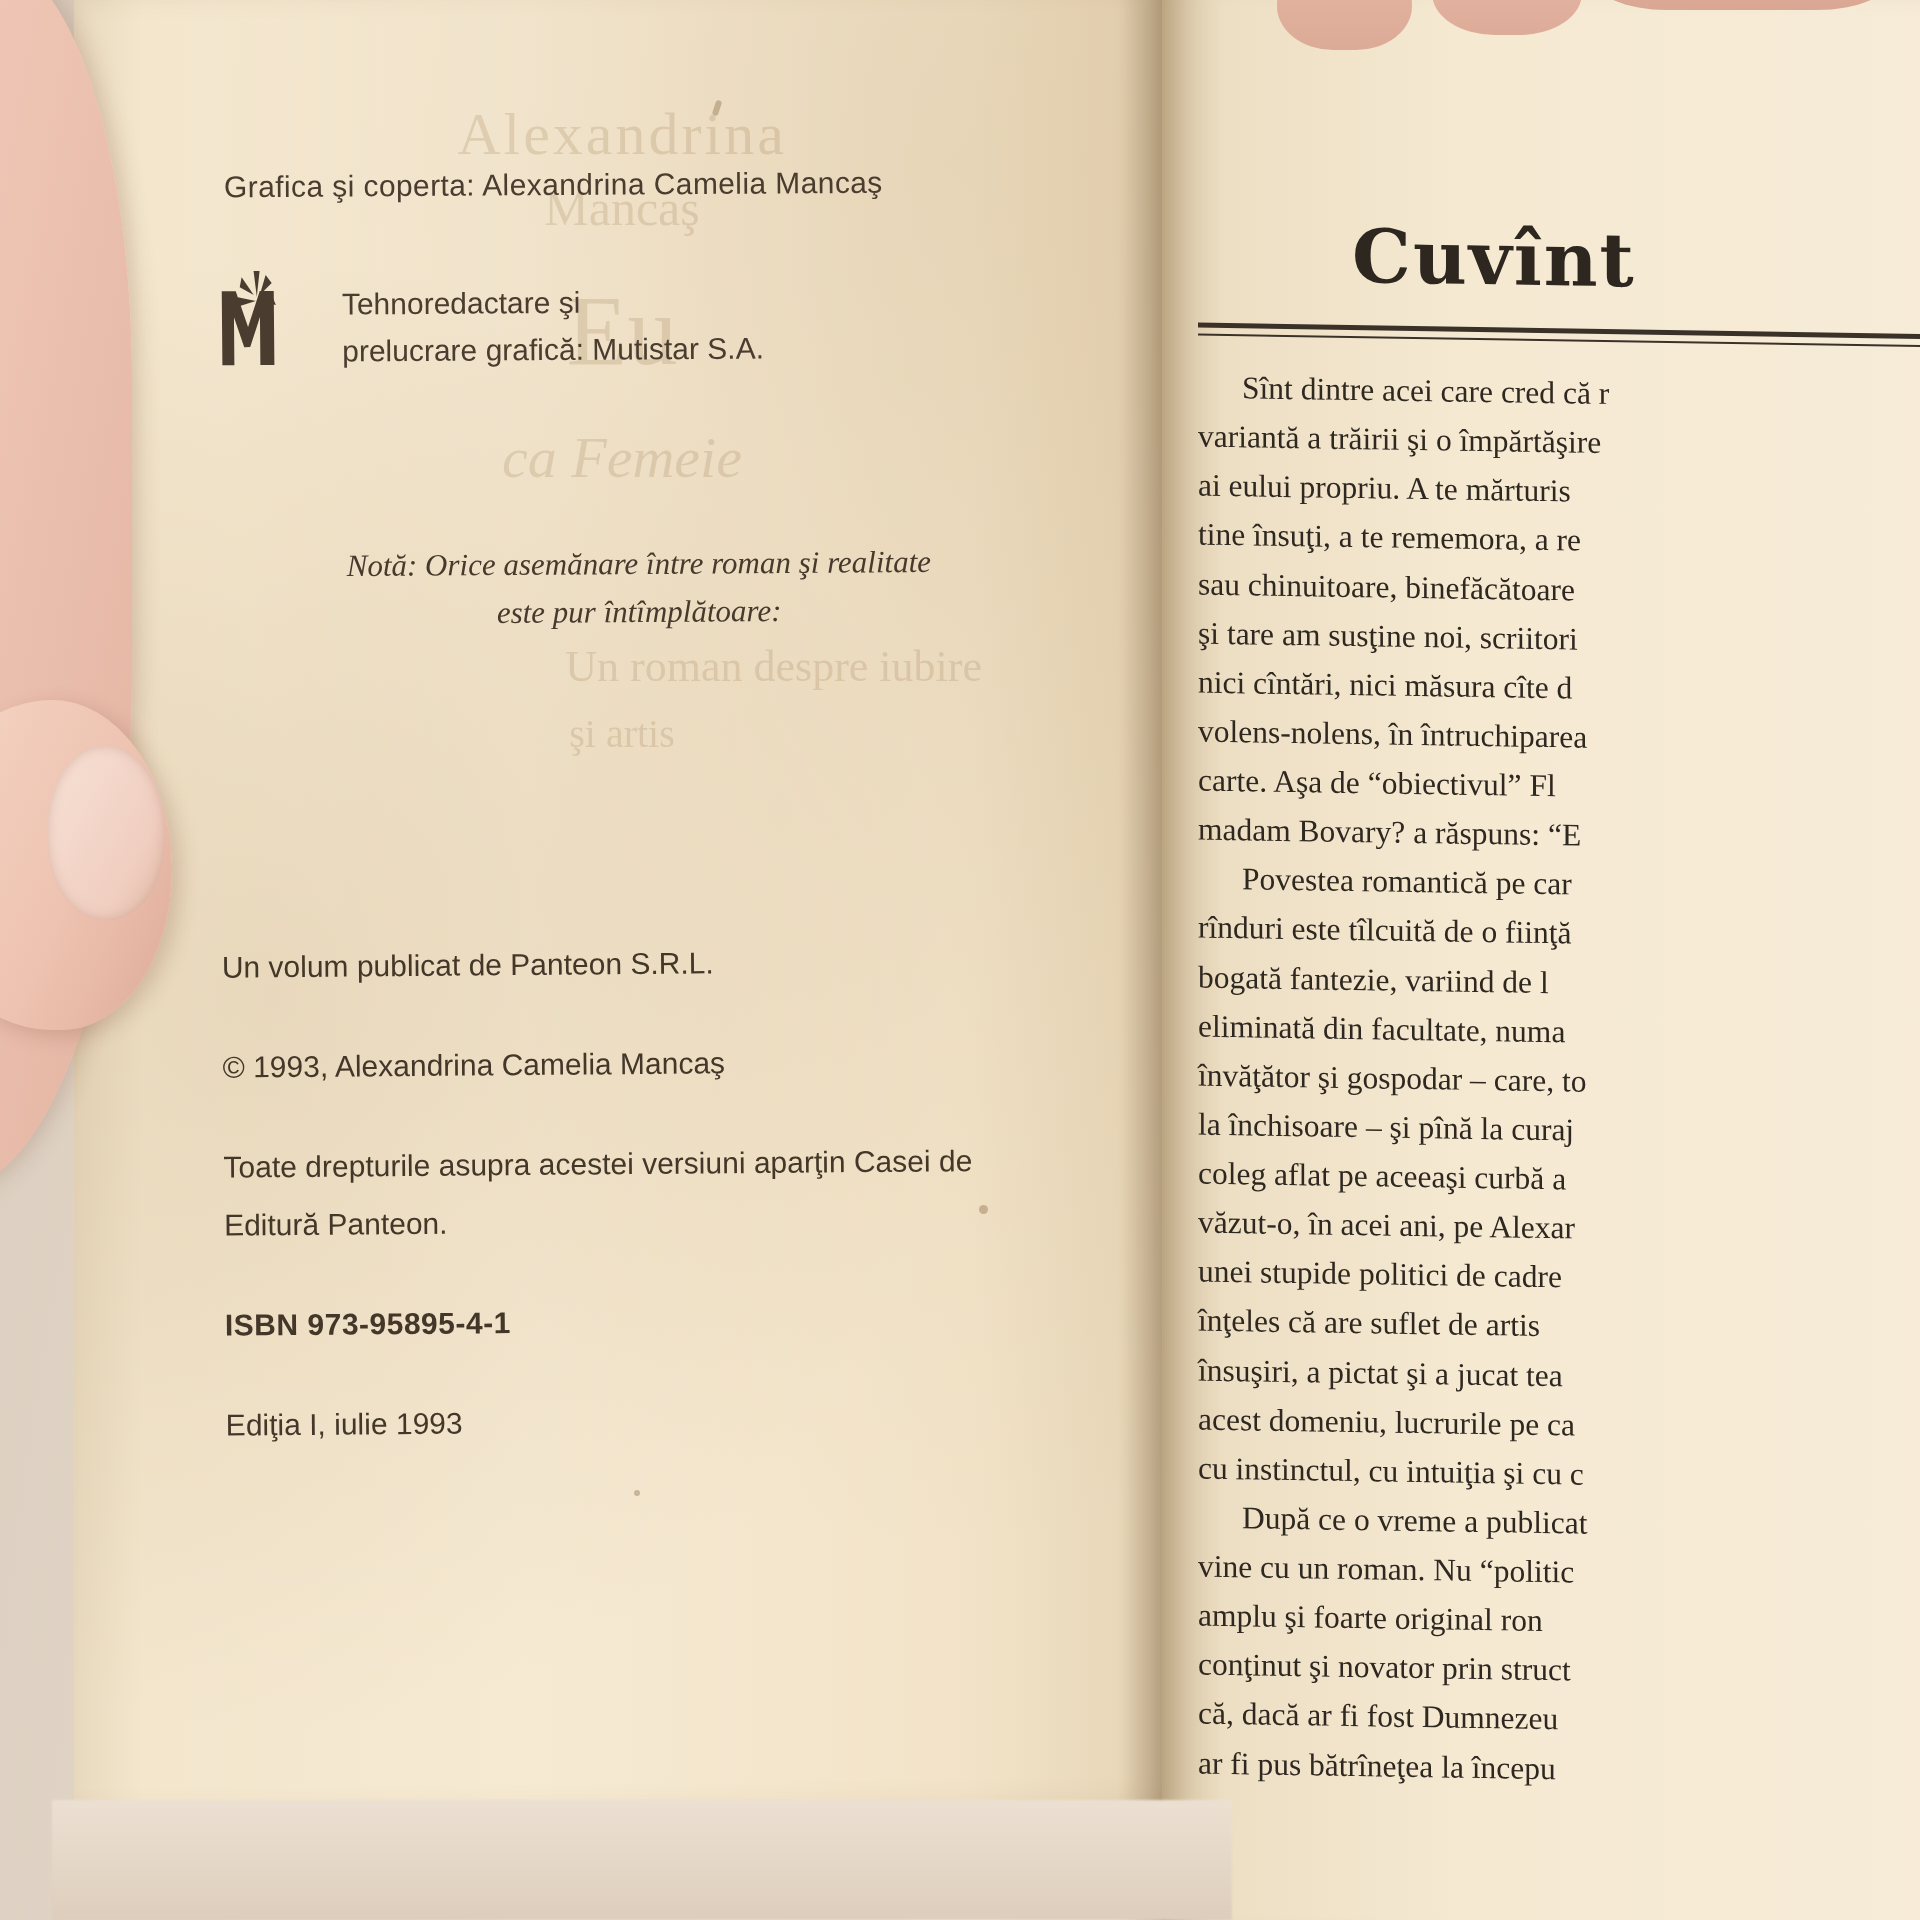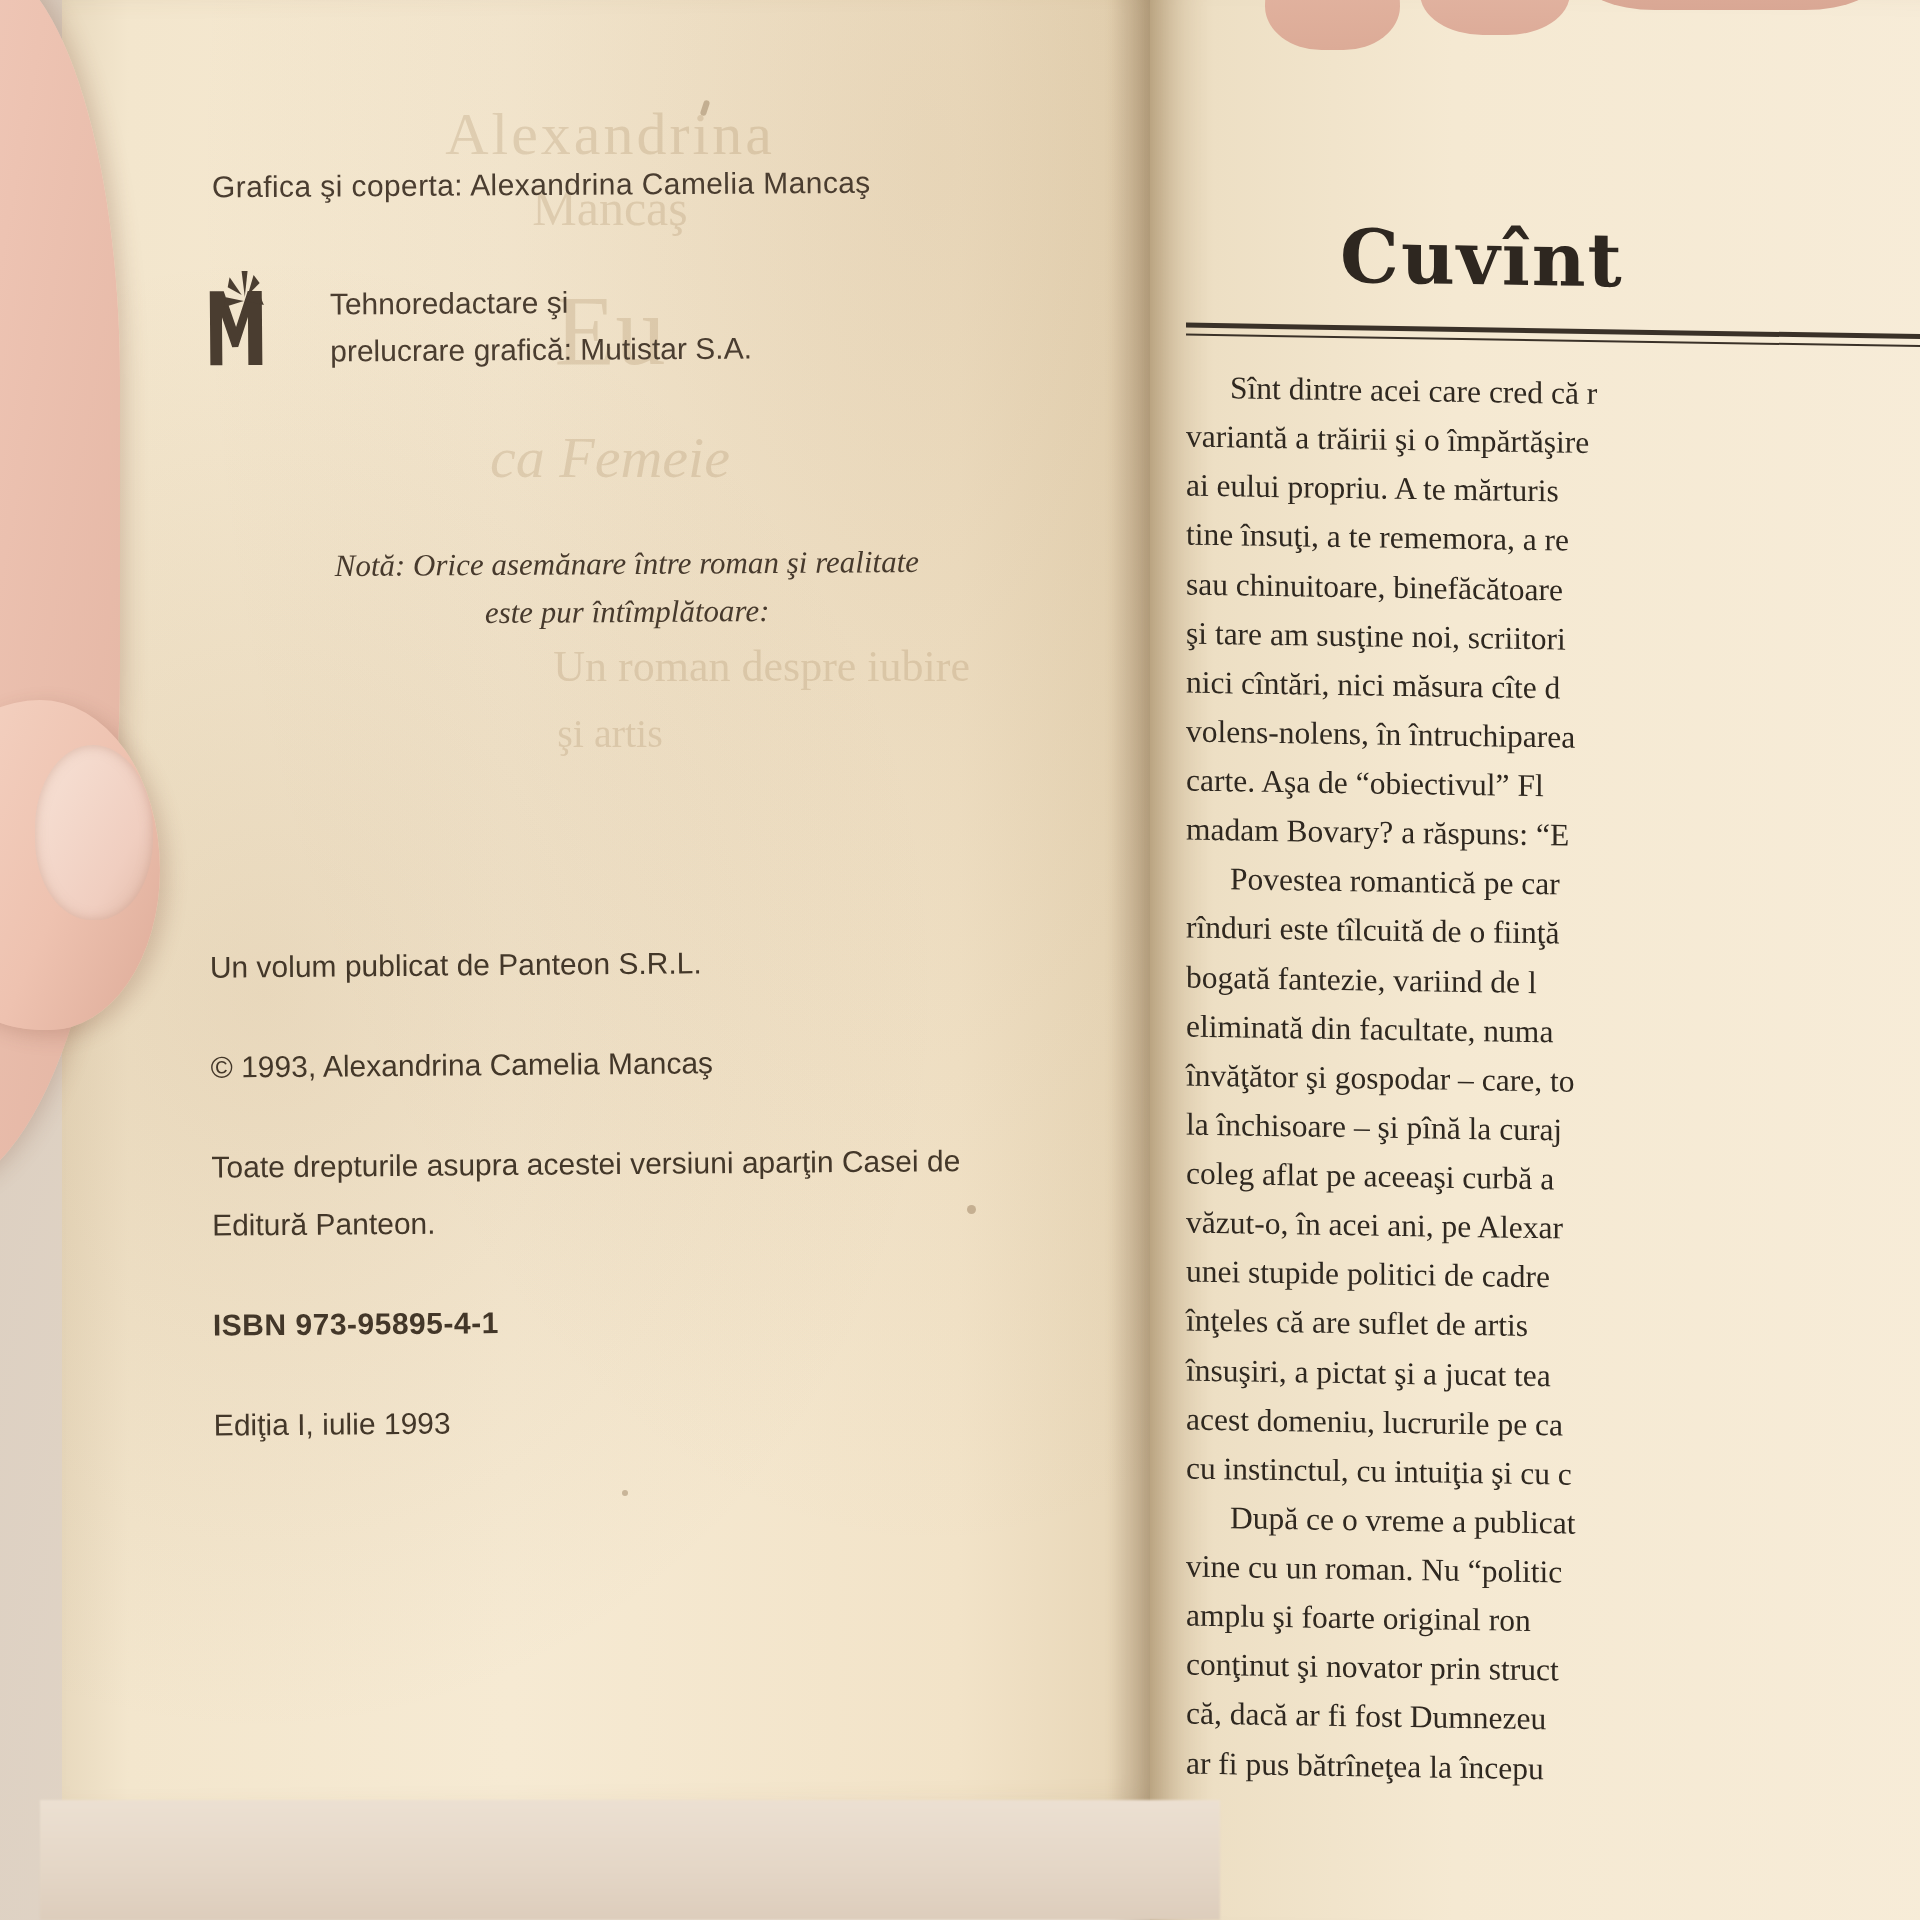--- a/index.html
+++ b/index.html
@@ -20,21 +20,21 @@
   .surface {
     position: absolute;
     inset: 0;
     background:
       radial-gradient(ellipse at 50% 110%, #f6efe6 0%, #e2d6c8 55%, #d8cabb 100%);
   }
 
   
   .book {
     position: absolute;
-    left: 0;
+    left: 12px;
     top: 0;
     width: 1745px;
     height: 1920px;
     padding-left: 12px;
   }
 
   
   .page-left {
     position: absolute;
     left: 62px;

